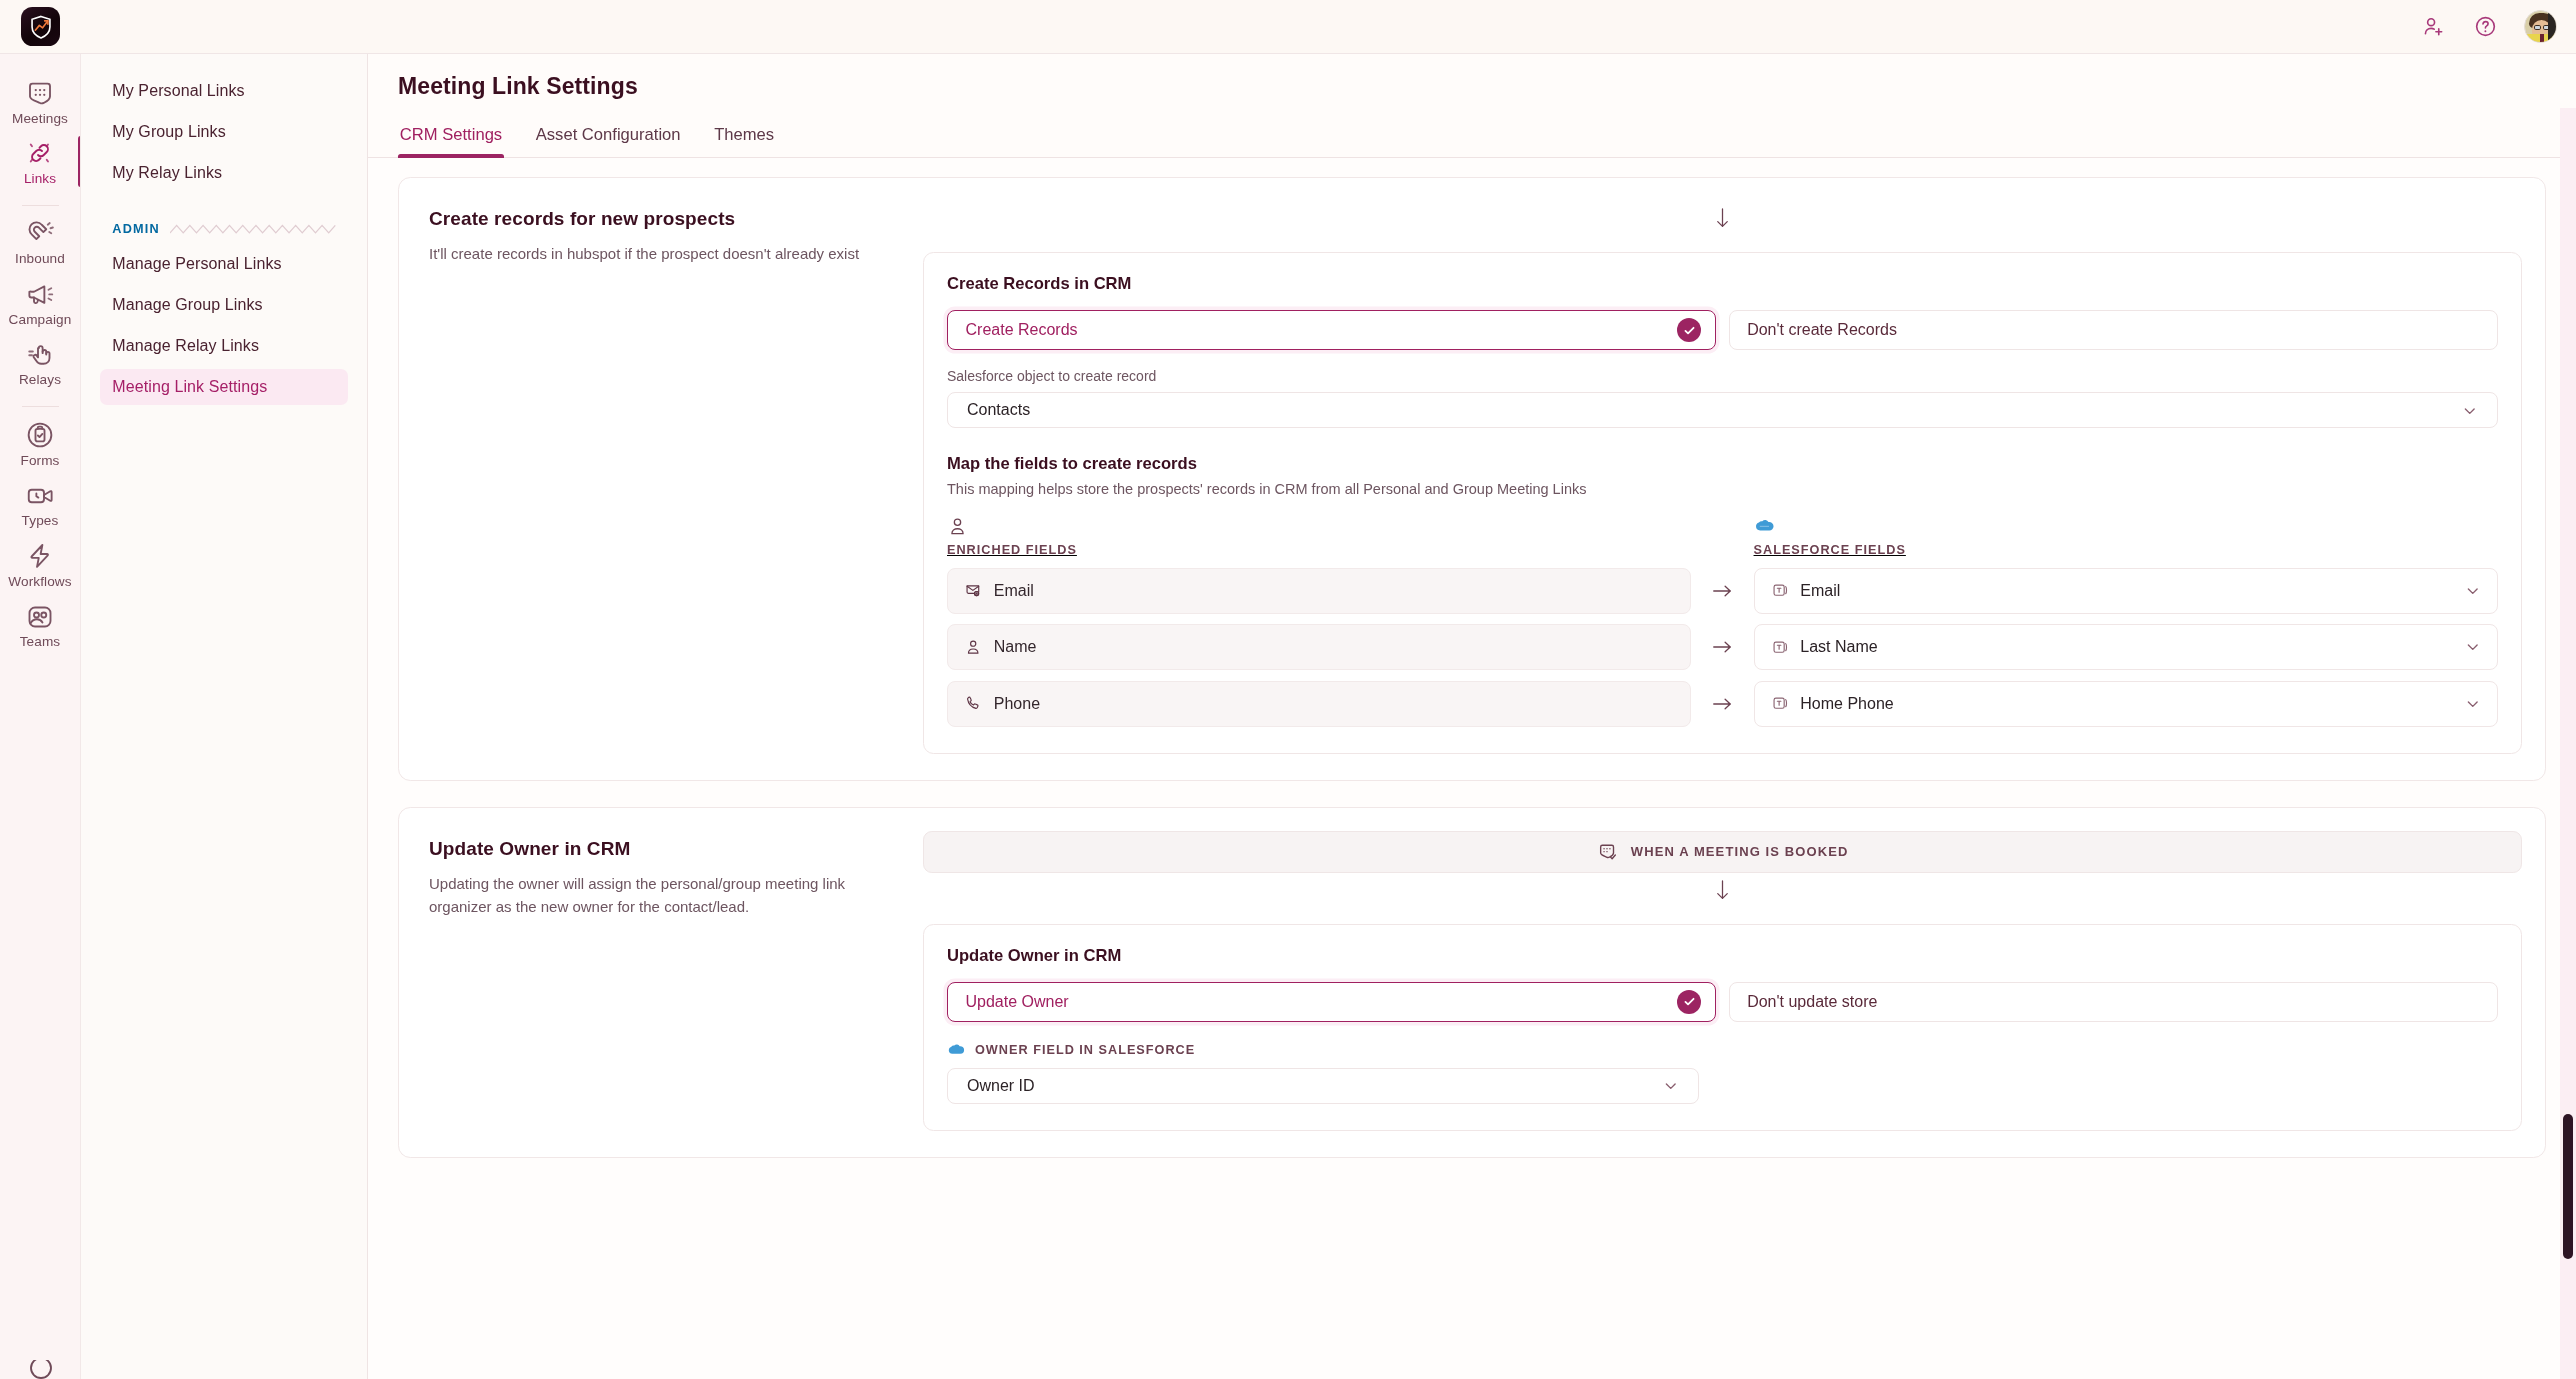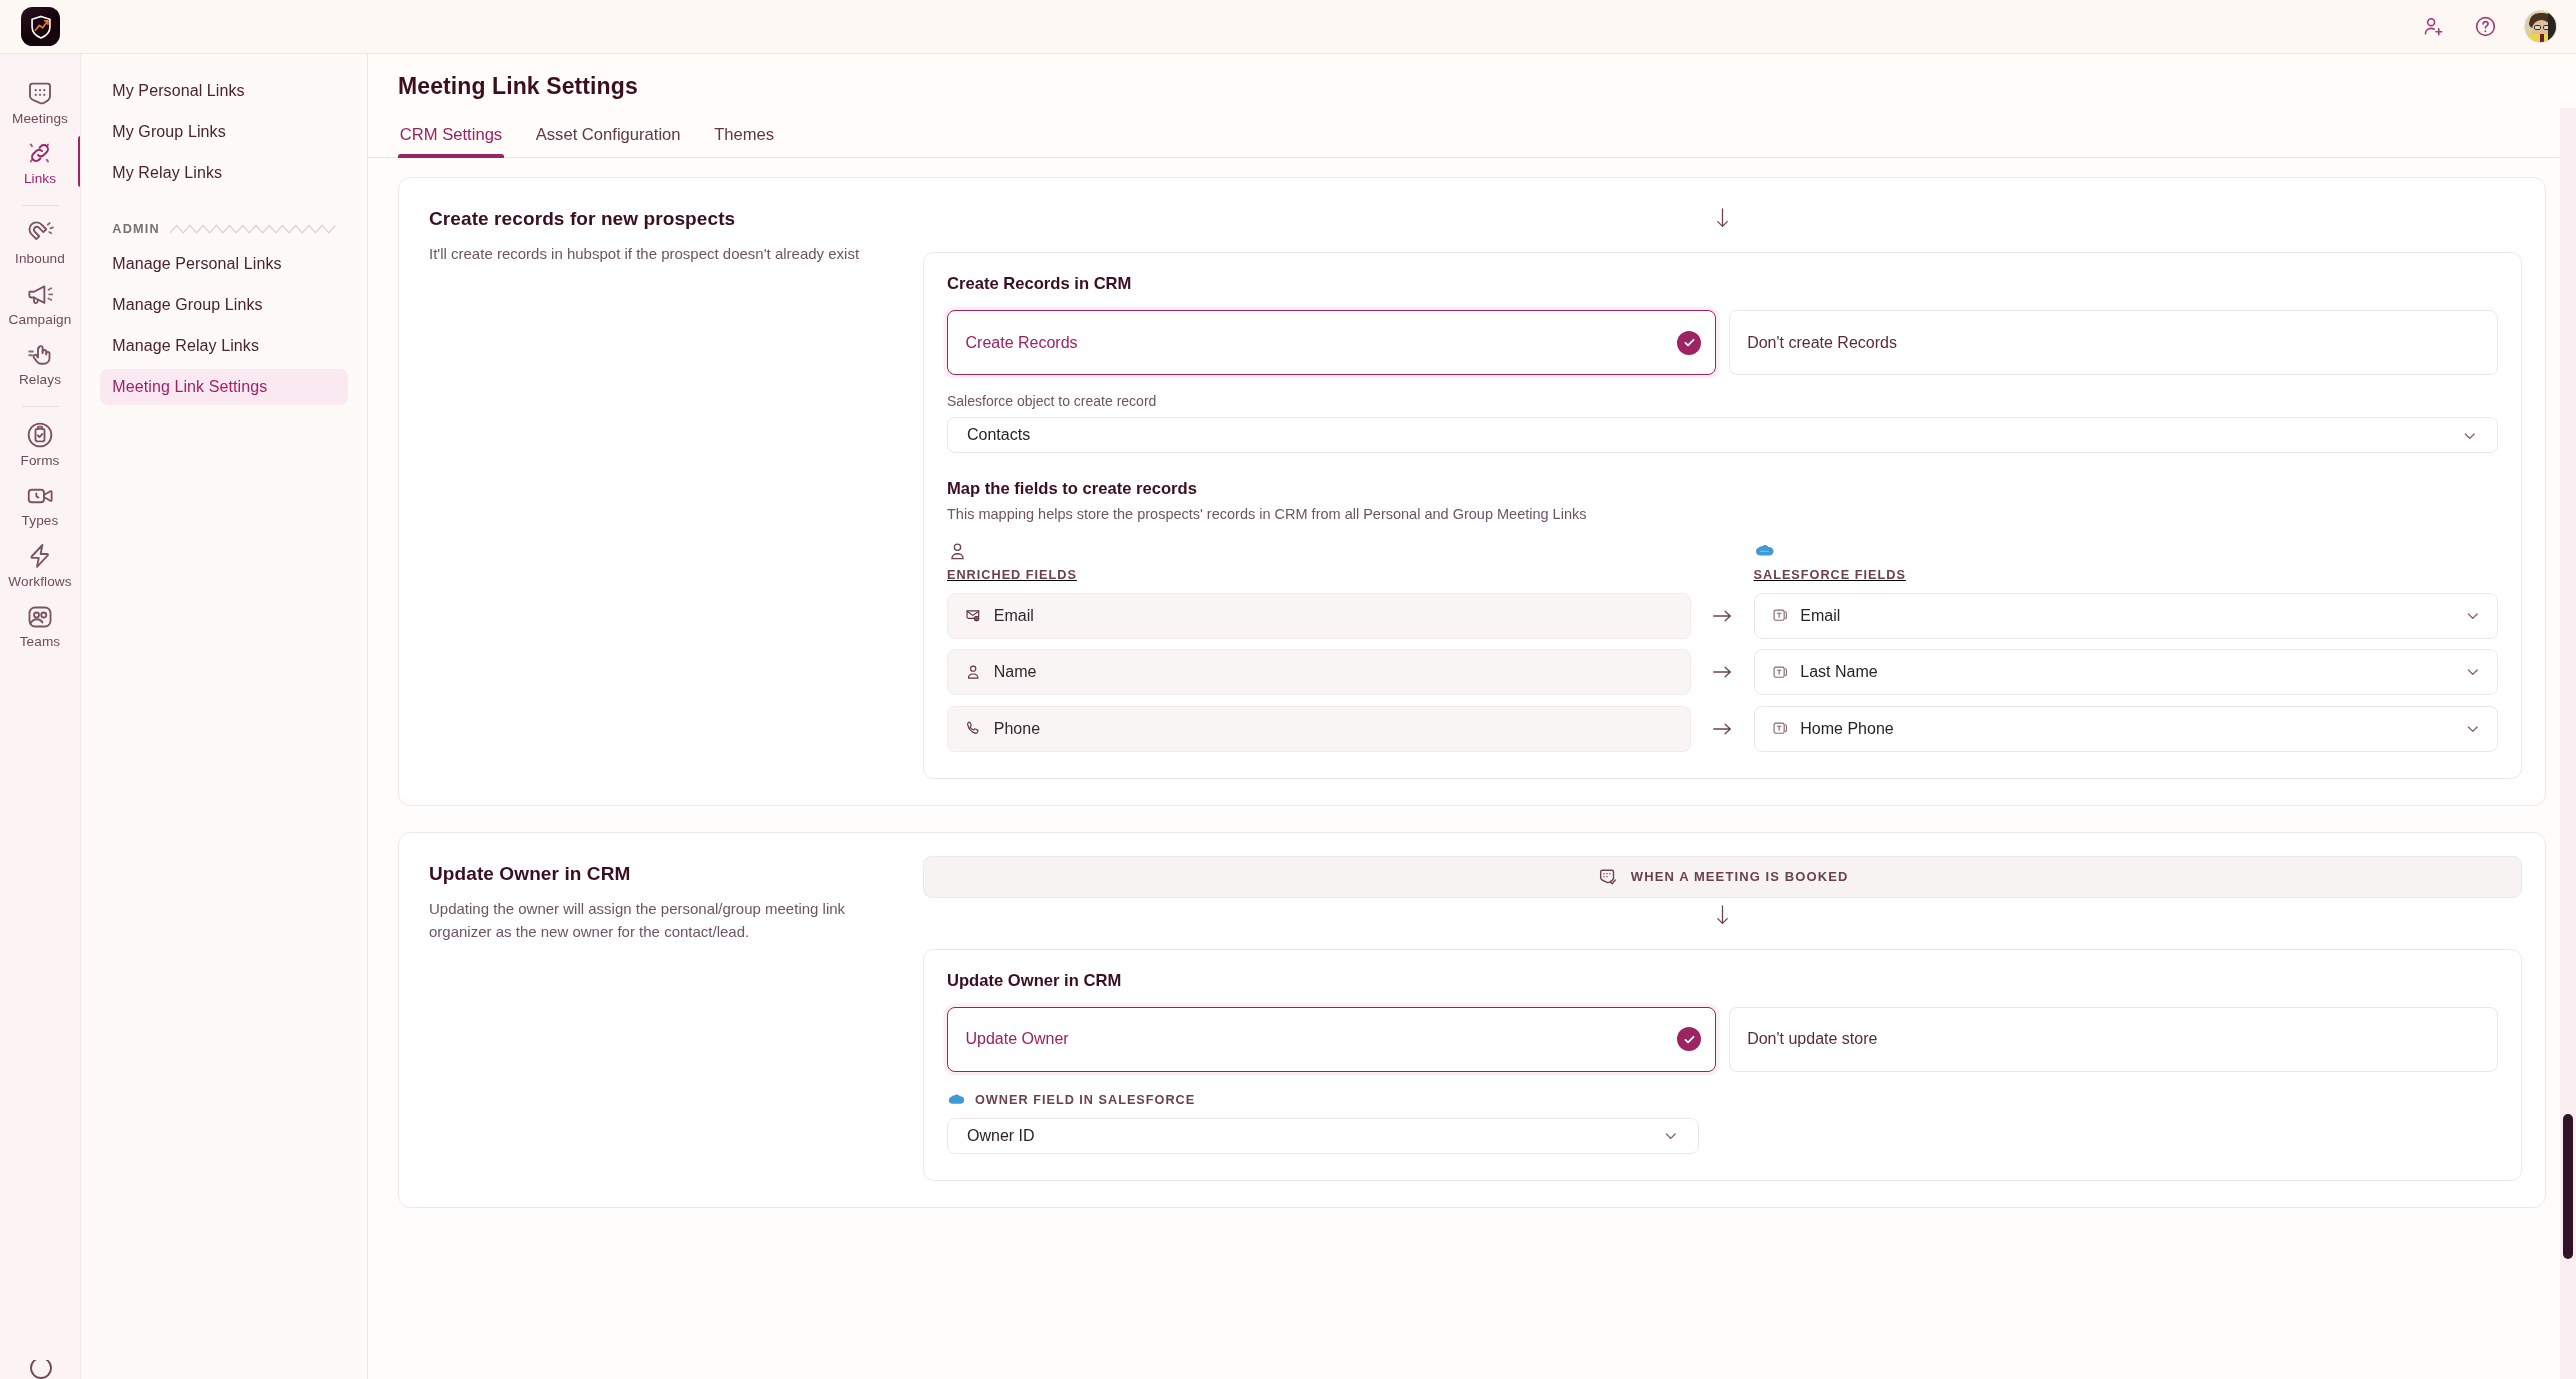--- a/index.html
+++ b/index.html
@@ -87,21 +87,21 @@
     display: block; padding: 8.8px 12.3px; margin-bottom: 5.3px;
     border-radius: 7px; cursor: pointer;
     font-size: 16px; color: #4a2230; letter-spacing: 0.1px;
   }
   .subnav-item.active { background: #fbe9f2; color: #a51f67; }
   .subnav-group {
     display: flex; align-items: center; gap: 10.5px;
     padding: 17.5px 12.3px 10.5px 12.3px; margin-top: 14px;
   }
   .subnav-group-label {
-    font-size: 12.7px; letter-spacing: 1.2px; font-weight: 700; color: #737373;
+    font-size: 12.7px; letter-spacing: 1.2px; font-weight: 700; color: #0369a1;
   }
   .zigzag { flex: 1; height: 12.3px; opacity: .55; }
 
   
   .main { flex: 1; min-width: 0; background: #fffdfc; display: flex; flex-direction: column; overflow: hidden; position: relative; }
   .page-head {
     padding: 19px 30px 16px 30px;
     background: #fffcfa;
   }
   .page-title { font-size: 23px; font-weight: 700; color: #3b0f20; letter-spacing: 0.1px; }
@@ -146,21 +146,21 @@
 
   .inner-panel {
     border: 0.9px solid #f0e6e6; border-radius: 10.5px; background: #fff;
     padding: 21px 23px 26px 23px;
     margin-top: 16px;
   }
   .panel-title { font-size: 16.6px; font-weight: 700; color: #3b0f20; margin-bottom: 16px; }
 
   .choice-row { display: flex; gap: 12.3px; }
   .choice {
-    flex: 1; height: 65px; border-radius: 8px;
+    flex: 1; height: 40px; border-radius: 8px;
     display: flex; align-items: center; padding: 0 17.5px;
     font-size: 16px; cursor: pointer; position: relative;
     background: #fff;
   }
   .choice.unselected { border: 0.9px solid #efe5e5; color: #5a2a3a; }
   .choice.selected {
     border: 1.4px solid #a02060; color: #a02060;
     box-shadow: 0 0 0 3.5px #fceef5;
   }
   .check-badge {

